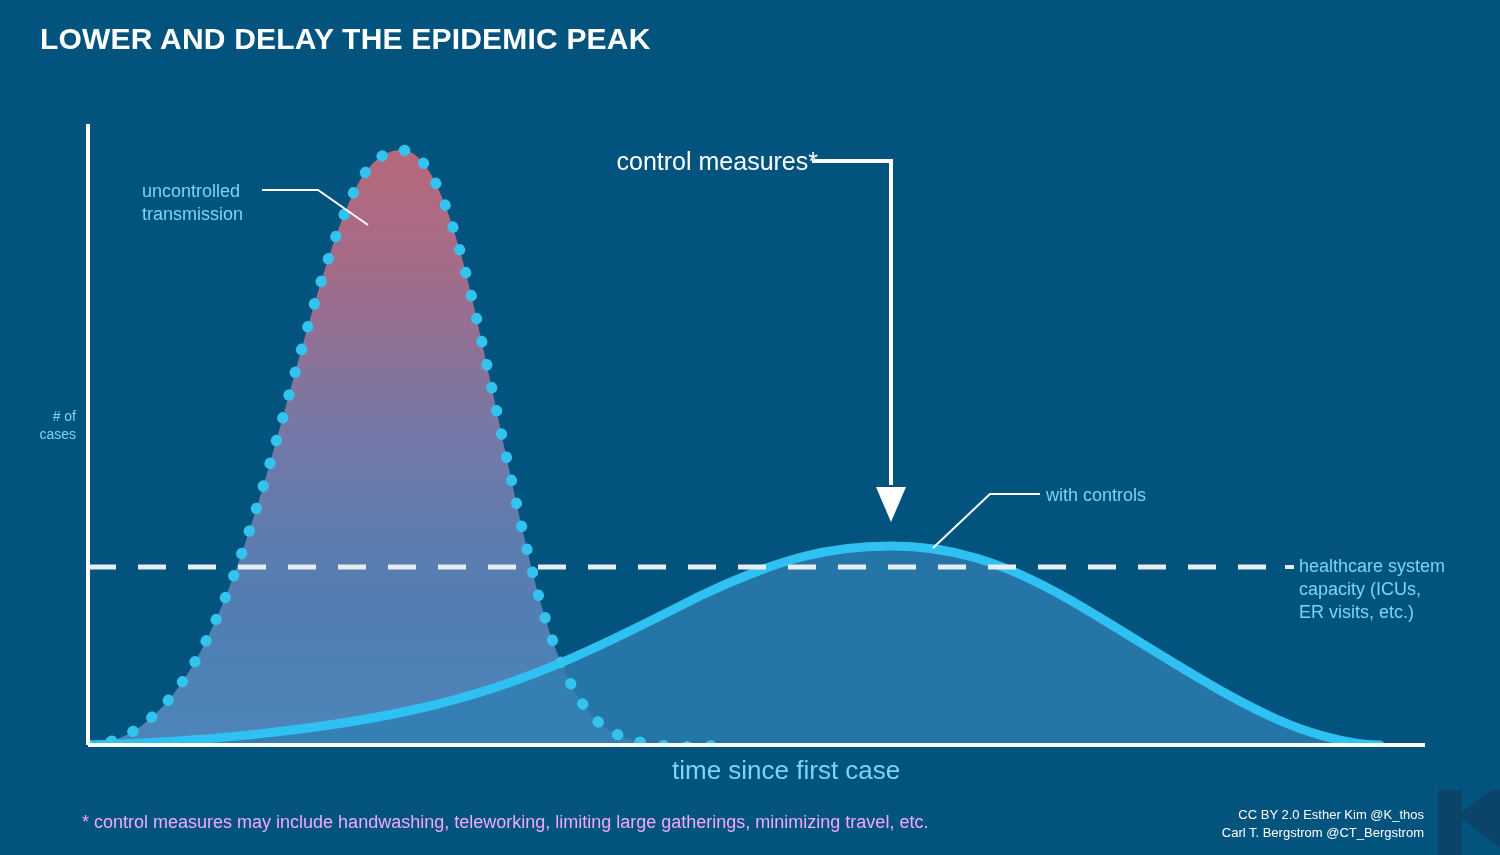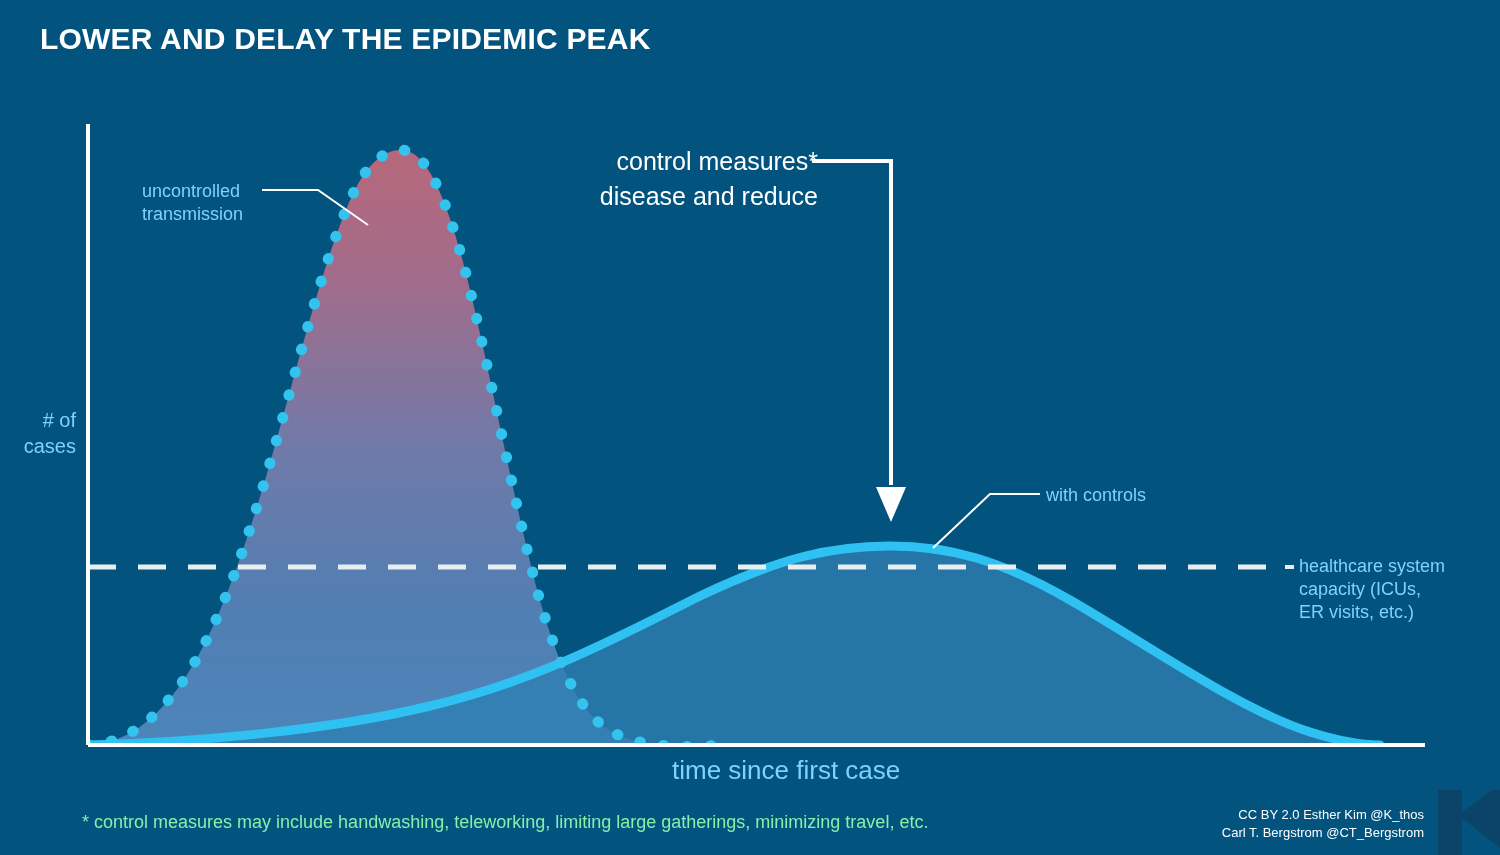--- a/index.html
+++ b/index.html
@@ -19,25 +19,25 @@
   .callout{
     position:absolute;left:470px;top:144px;width:348px;
     text-align:right;
     font-size:25px;font-weight:normal;color:#ffffff;
     line-height:1.38;
   }
   .lbl{position:absolute;color:#7dd3fc;font-size:18px;line-height:1.28;}
   #lbl-uncontrolled{left:142px;top:180px;width:130px;}
   #lbl-withcontrols{left:1046px;top:484px;white-space:nowrap;}
   #lbl-capacity{left:1299px;top:555px;width:180px;}
-  #lbl-yaxis{left:4px;top:408px;width:72px;text-align:right;font-size:20px;}
+  #lbl-yaxis{left:4px;top:408px;width:72px;text-align:right;font-size:14px;}
   #lbl-xaxis{left:672px;top:754px;font-size:26px;white-space:nowrap;}
   .footnote{
     position:absolute;left:82px;top:812px;
-    font-size:18px;color:#86efac;white-space:nowrap;
+    font-size:18px;color:#f0abfc;white-space:nowrap;
   }
   .credit{
     position:absolute;right:76px;top:806px;
     font-size:13px;color:#ffffff;text-align:right;line-height:1.35;
   }
   .credit div{white-space:nowrap;}
 </style>
 </head>
 <body>
 
@@ -112,21 +112,20 @@
   <path d="M1285,567 L1294,567" fill="none" stroke="#e6eef2" stroke-width="4"></path>
 
   <path d="M812,161 L891,161 L891,485" fill="none" stroke="#ffffff" stroke-width="4"></path>
   <path d="M876,487 L906,487 L891,522 Z" fill="#ffffff"></path>
 </svg>
 
 <div class="title">LOWER AND DELAY THE EPIDEMIC PEAK</div>
 
 <div class="callout">
   <div>control measures*</div>
-  <div>disease and reduce</div>
 </div>
 
 <div class="lbl" id="lbl-uncontrolled">
   <div>uncontrolled</div>
   <div>transmission</div>
 </div>
 
 <div class="lbl" id="lbl-withcontrols">with controls</div>
 
 <div class="lbl" id="lbl-capacity">

